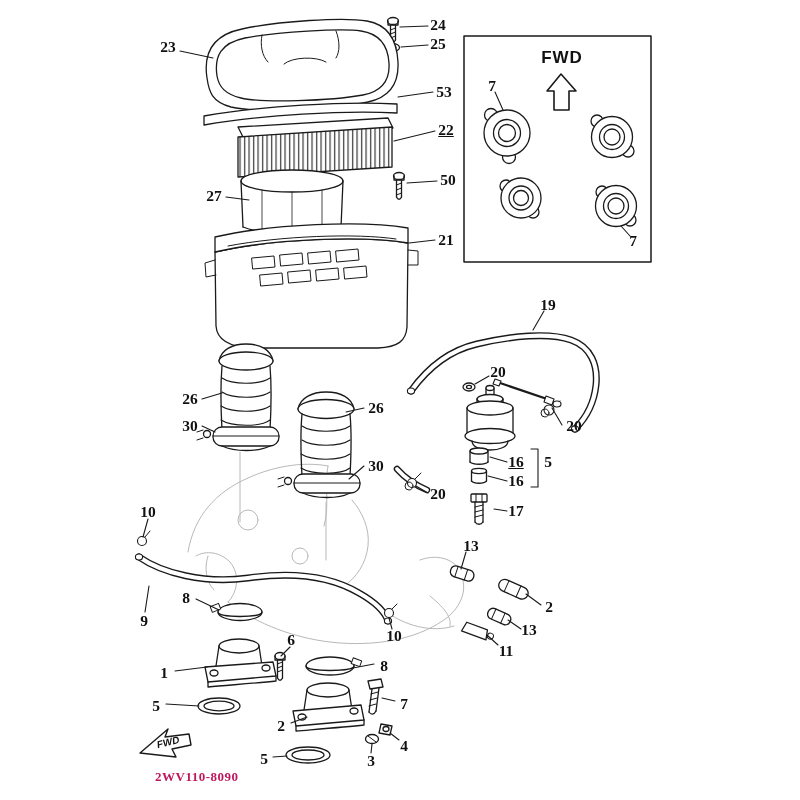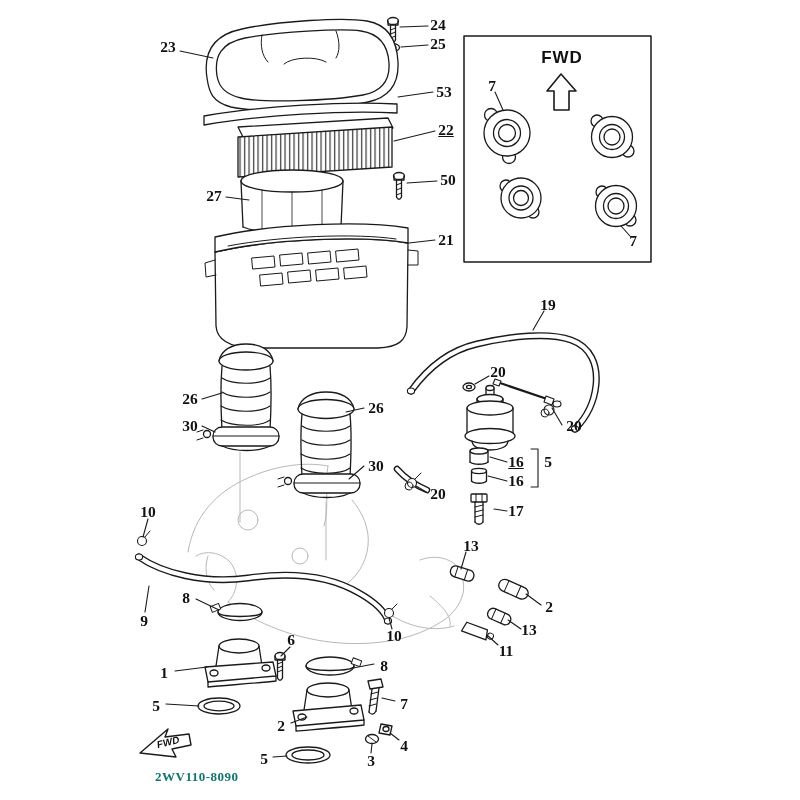--- a/index.html
+++ b/index.html
@@ -2,21 +2,21 @@
 <html><head>
 <meta charset="utf-8">
 <style>
   * { margin:0; padding:0; box-sizing:border-box; }
   html,body { width:800px; height:800px; background:#fff; font-family:"Liberation Serif", serif; }
   .stage { position:relative; width:800px; height:800px; background:#fff; overflow:hidden; }
   .stage > svg { position:absolute; left:0; top:0; }
   .callout-layer { position:absolute; left:0; top:0; width:676px; height:800px; pointer-events:none; }
   .callout { position:absolute; transform:translate(-50%,-50%); font:bold 15.5px "Liberation Serif", serif; color:#111; white-space:nowrap; }
   .inset-fwd { position:absolute; left:562px; top:58px; transform:translate(-50%,-50%); font:bold 17px "Liberation Sans", sans-serif; letter-spacing:1px; color:#111; }
-  .footer-code { position:absolute; left:155px; top:769px; font:bold 13px "Liberation Serif", serif; letter-spacing:.5px; color:#0f766e; }
+  .footer-code { position:absolute; left:155px; top:769px; font:bold 13px "Liberation Serif", serif; letter-spacing:.5px; color:#be185d; }
   .fwd-arrow-label { position:absolute; left:168px; top:742px; transform:translate(-50%,-50%) rotate(-14deg); font:bold italic 10px "Liberation Sans", sans-serif; color:#111; }
 </style>
 </head>
 <body>
 
 <div class="stage">
 
 <svg width="800" height="800" viewBox="0 0 800 800">
   <defs>
     <pattern id="vhatch" width="4.5" height="8" patternUnits="userSpaceOnUse">

